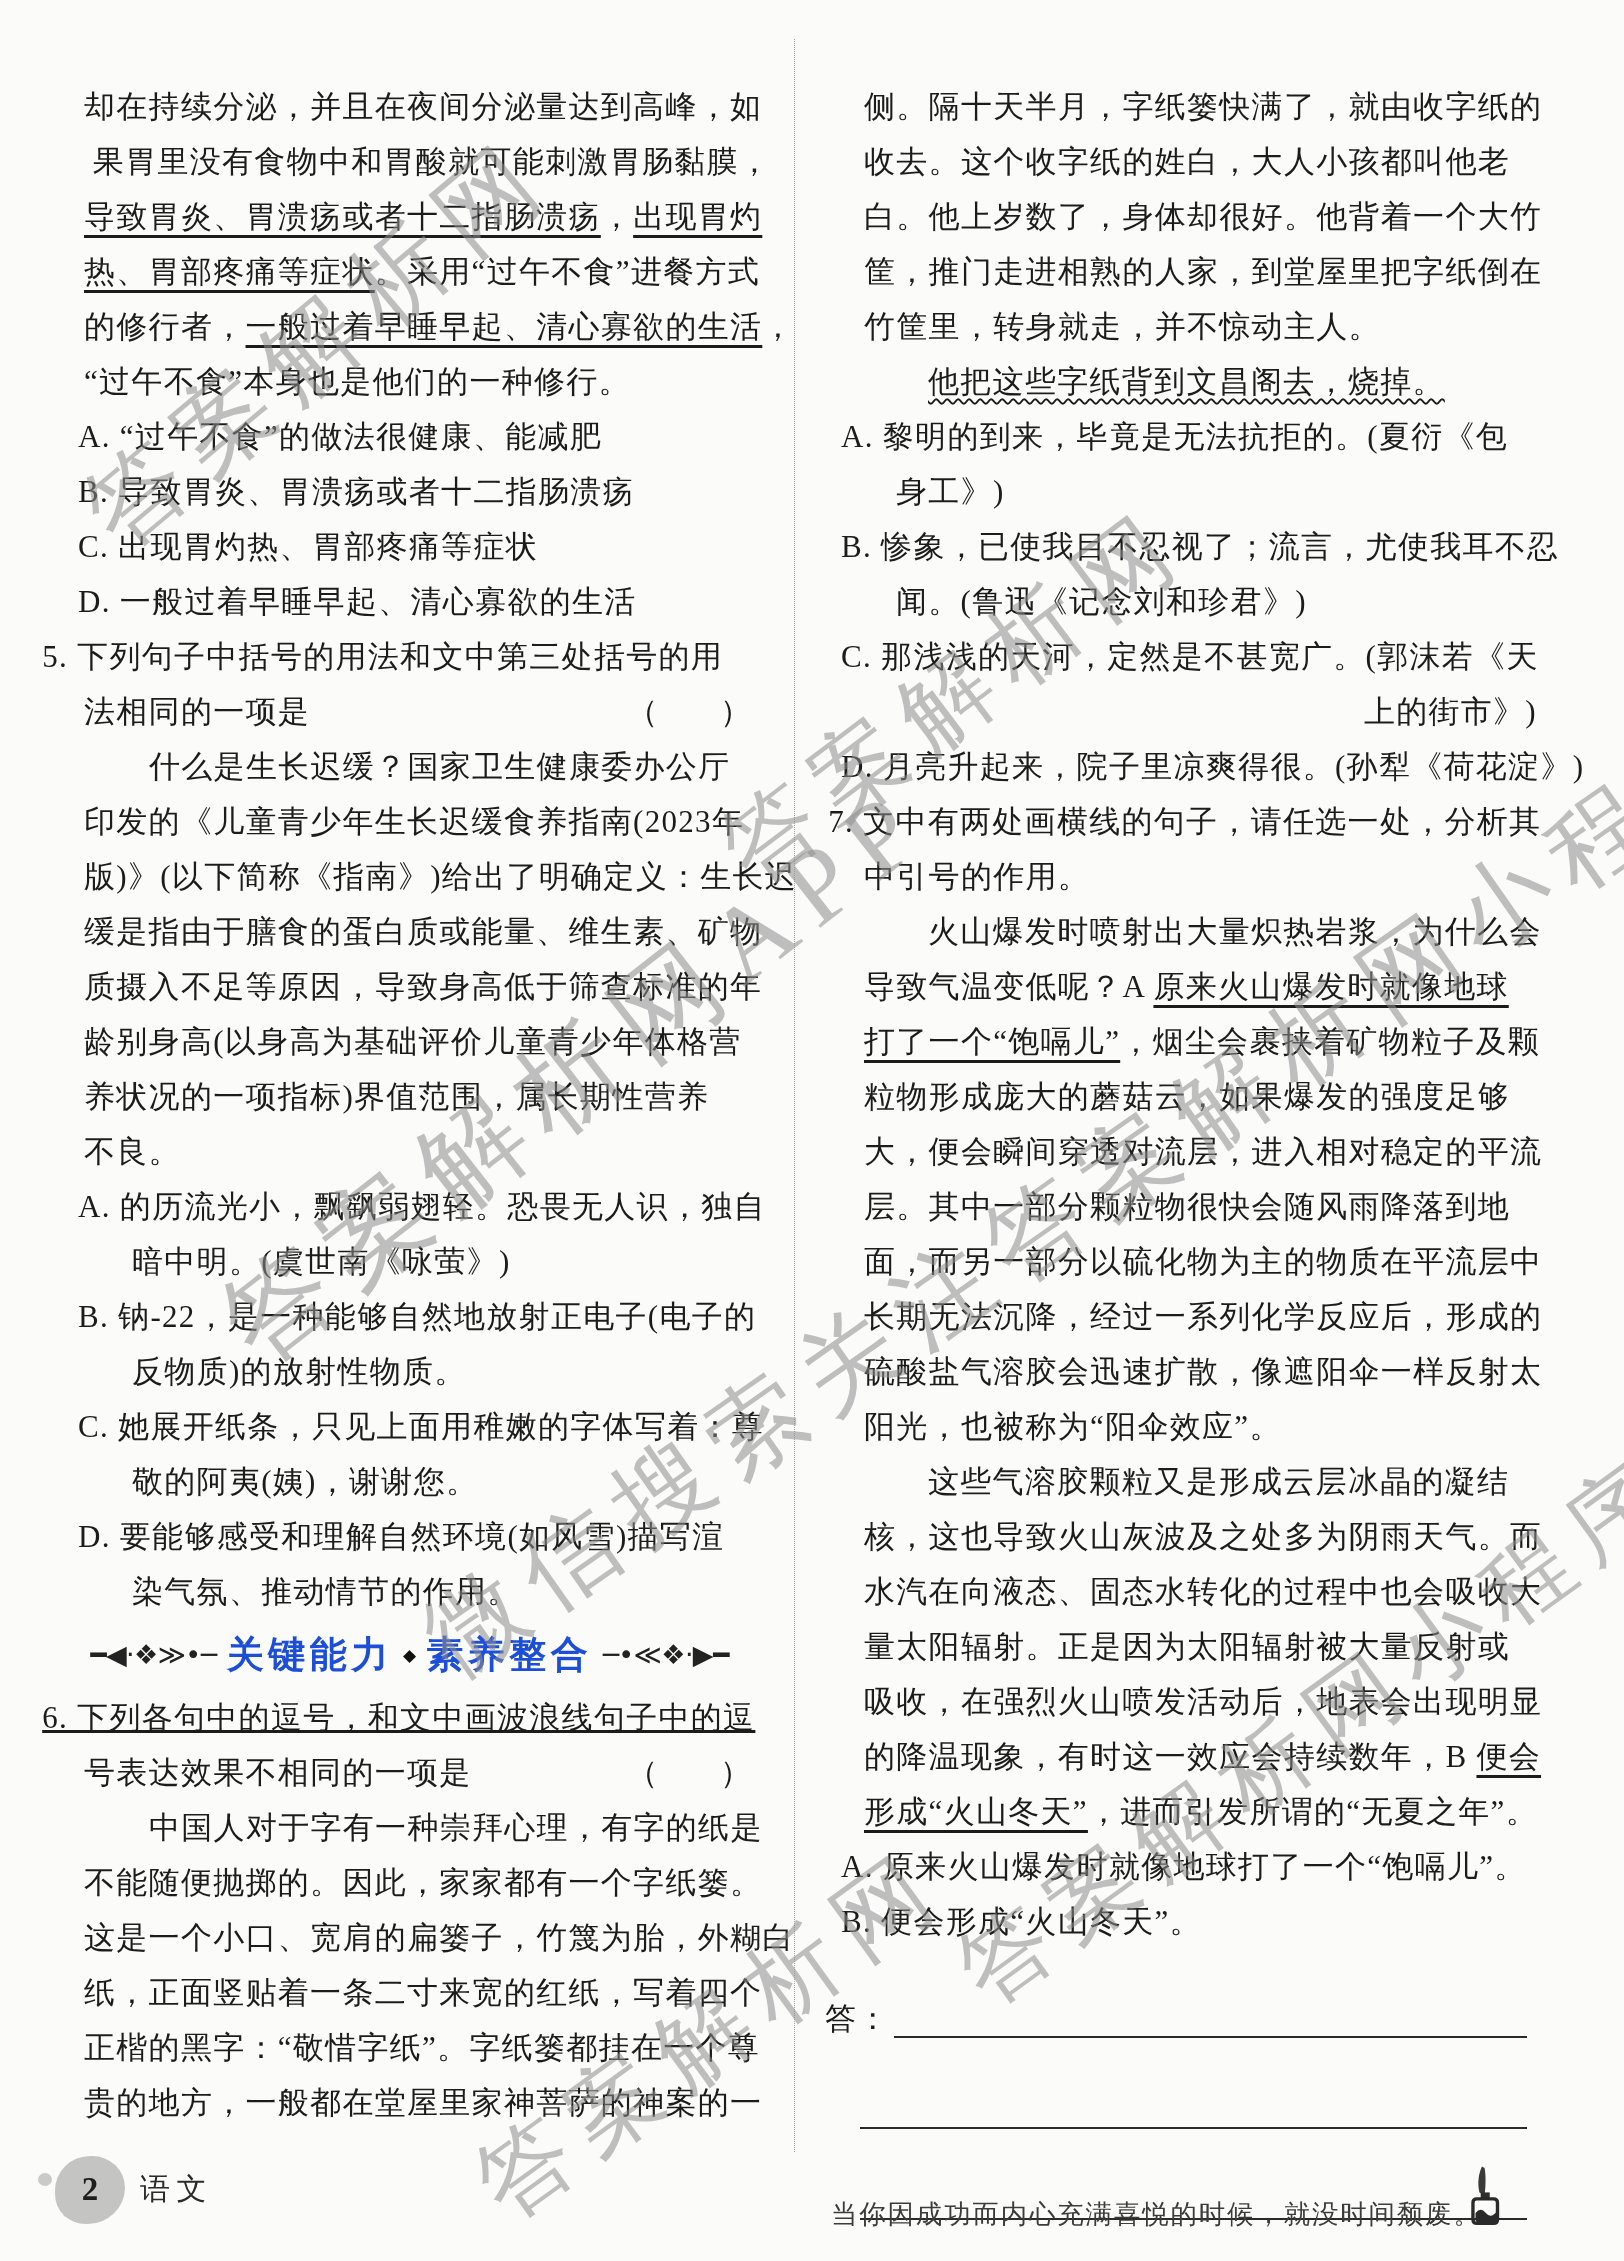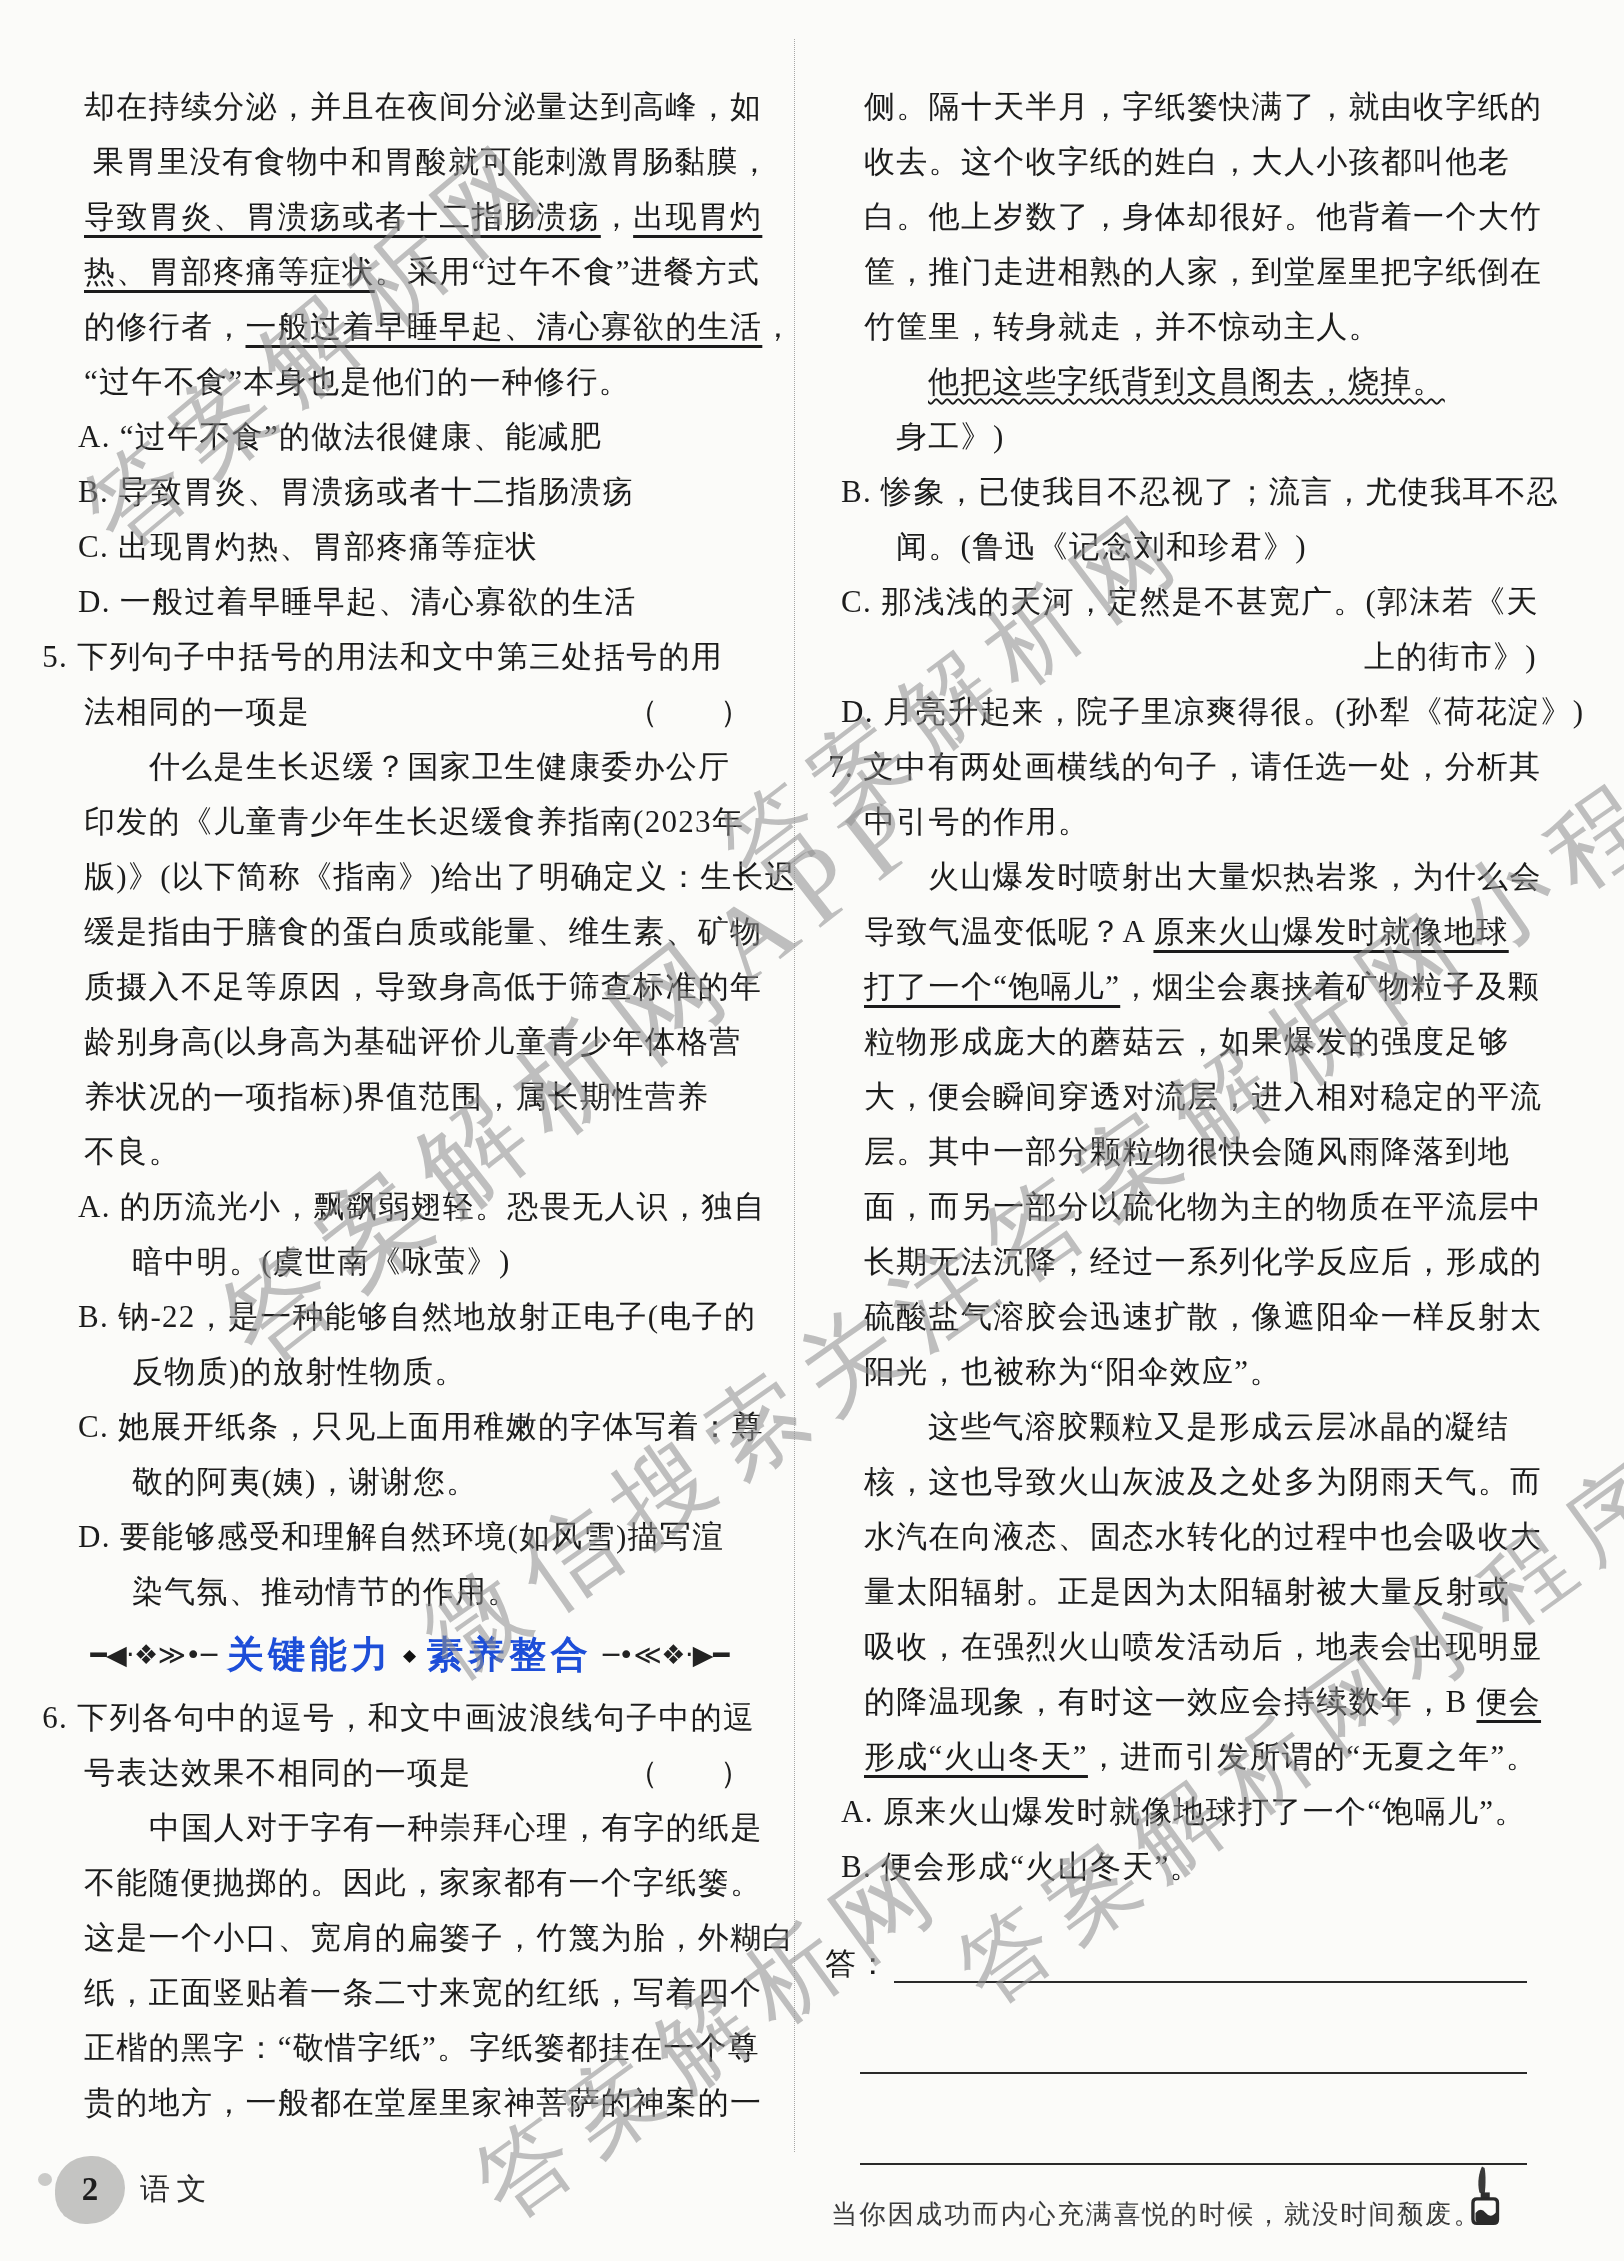--- a/index.html
+++ b/index.html
@@ -123,36 +123,37 @@
       <div class="line" style="padding-left: 93px;"><span>敬的阿夷(姨)，谢谢您。</span></div>
       <div class="line" style="padding-left: 39px;"><span>D. 要能够感受和理解自然环境(如风雪)描写渲</span></div>
       <div class="line" style="padding-left: 93px;"><span>染气氛、推动情节的作用。</span></div>
       <div class="sec-header">
         <span class="orn">━◀·❖≫•─</span>
         <span class="ht">关键能力</span>
         <span class="dia">◆</span>
         <span class="ht">素养整合</span>
         <span class="orn">─•≪❖·▶━</span>
       </div>
-      <div class="line" style="padding-left: 3.2px;"><span>6. 下列各句中的逗号，和文中画波浪线句子中的逗</span></div>
+      <div class="line" style="padding-left: 3.2px; text-decoration: underline;"><span>6. 下列各句中的逗号，和文中画波浪线句子中的逗</span></div>
       <div class="line" style="padding-left: 45px;"><span>号表达效果不相同的一项是</span><span class="bracket">（　　）</span></div>
       <div class="line" style="padding-left: 110px;"><span>中国人对于字有一种崇拜心理，有字的纸是</span></div>
       <div class="line" style="padding-left: 45px;"><span>不能随便抛掷的。因此，家家都有一个字纸篓。</span></div>
       <div class="line" style="padding-left: 45px;"><span>这是一个小口、宽肩的扁篓子，竹篾为胎，外糊白</span></div>
       <div class="line" style="padding-left: 45px;"><span>纸，正面竖贴着一条二寸来宽的红纸，写着四个</span></div>
       <div class="line" style="padding-left: 45px;"><span>正楷的黑字：“敬惜字纸”。字纸篓都挂在一个尊</span></div>
       <div class="line" style="padding-left: 45px;"><span>贵的地方，一般都在堂屋里家神菩萨的神案的一</span></div>
     </div>
   <div class="col col-right" id="col-right">
       <div class="line" style="padding-left: 39px;"><span>侧。隔十天半月，字纸篓快满了，就由收字纸的</span></div>
       <div class="line" style="padding-left: 39px;"><span>收去。这个收字纸的姓白，大人小孩都叫他老</span></div>
       <div class="line" style="padding-left: 39px;"><span>白。他上岁数了，身体却很好。他背着一个大竹</span></div>
       <div class="line" style="padding-left: 39px;"><span>筐，推门走进相熟的人家，到堂屋里把字纸倒在</span></div>
       <div class="line" style="padding-left: 39px;"><span>竹筐里，转身就走，并不惊动主人。</span></div>
       <div class="line" style="padding-left: 103px;"><span class="u-wavy">他把这些字纸背到文昌阁去，烧掉。</span></div>
+      <div class="line" style="padding-left: 16px;"><span>A. 黎明的到来，毕竟是无法抗拒的。(夏衍《包</span></div>
       <div class="line" style="padding-left: 71px;"><span>身工》)</span></div>
       <div class="line" style="padding-left: 16px;"><span>B. 惨象，已使我目不忍视了；流言，尤使我耳不忍</span></div>
       <div class="line" style="padding-left: 71px;"><span>闻。(鲁迅《记念刘和珍君》)</span></div>
       <div class="line" style="padding-left: 16px;"><span>C. 那浅浅的天河，定然是不甚宽广。(郭沫若《天</span></div>
       <div class="line" style="padding-left: 71px; text-align: right;"><span>上的街市》)</span></div>
       <div class="line" style="padding-left: 16px;"><span>D. 月亮升起来，院子里凉爽得很。(孙犁《荷花淀》)</span></div>
       <div class="line" style="padding-left: 3.2px;"><span>7. 文中有两处画横线的句子，请任选一处，分析其</span></div>
       <div class="line" style="padding-left: 39px;"><span>中引号的作用。</span></div>
       <div class="line" style="padding-left: 103px;"><span>火山爆发时喷射出大量炽热岩浆，为什么会</span></div>
       <div class="line" style="padding-left: 39px;"><span>导致气温变低呢？A </span><span class="u-line">原来火山爆发时就像地球</span></div>

